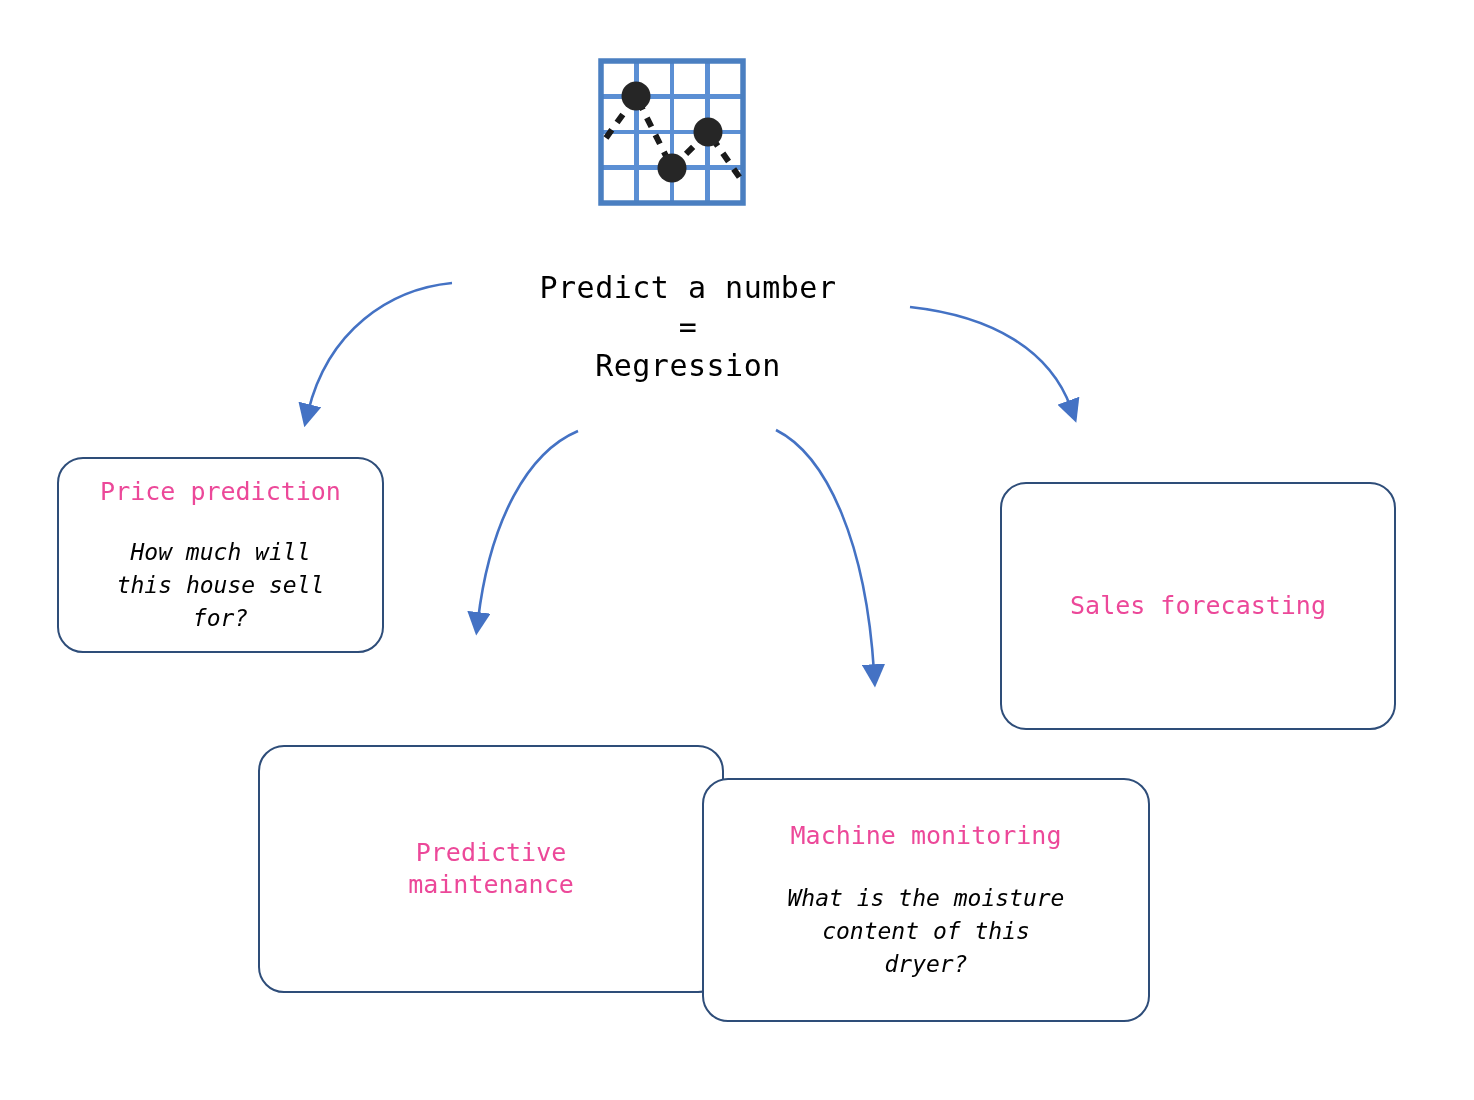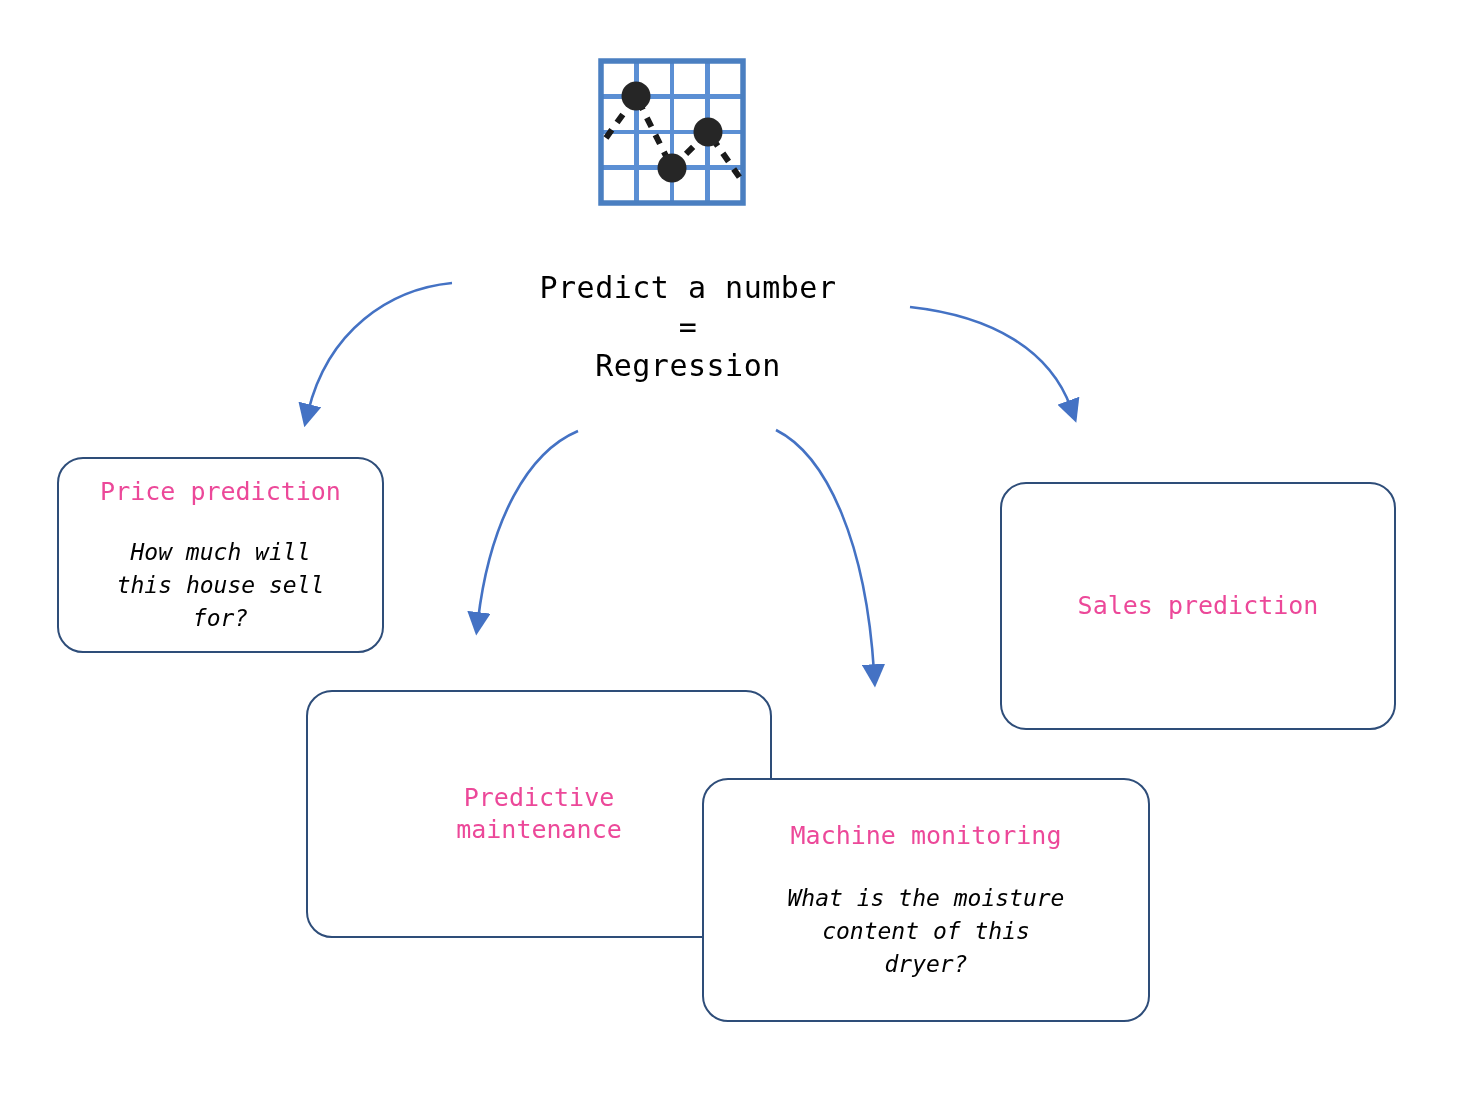--- a/index.html
+++ b/index.html
@@ -83,21 +83,21 @@
     font-weight: normal;
     font-size: 23px;
     line-height: 33px;
     text-align: center;
     white-space: pre-line;
     margin-top: 28px;
     letter-spacing: 0px;
   }
 
   #box-price-prediction   { left: 57px;   top: 457px;  width: 327px; height: 196px; }
-  #box-predictive-maint   { left: 258px;  top: 690px;  width: 466px; height: 248px; margin-left: 48px; }
+  #box-predictive-maint   { left: 258px;  top: 745px;  width: 466px; height: 248px; }
   #box-machine-monitoring { left: 702px;  top: 778px;  width: 448px; height: 244px; }
   #box-sales-forecasting  { left: 1000px; top: 482px;  width: 396px; height: 248px; }
 
   #box-predictive-maint .box-question,
   #box-machine-monitoring .box-question,
   #box-sales-forecasting .box-question { margin-top: 30px; }
 </style>
 </head>
 <body>
 
@@ -169,16 +169,16 @@
   </div>
 
   <div id="box-machine-monitoring" class="example-box">
     <div class="box-title">Machine monitoring</div>
     <div class="box-question">What is the moisture
 content of this
 dryer?</div>
   </div>
 
   <div id="box-sales-forecasting" class="example-box">
-    <div class="box-title">Sales prediction</div>
+    <div class="box-title">Sales forecasting</div>
   </div>
 
 </div>
 
 </body></html>

